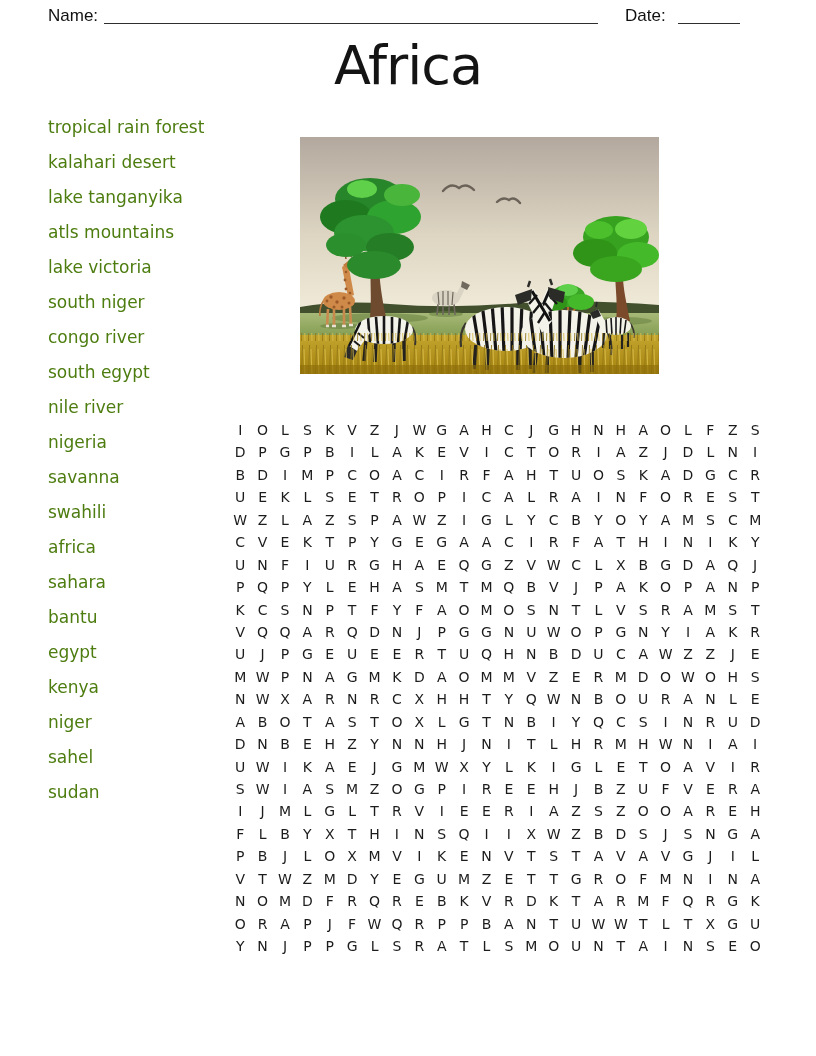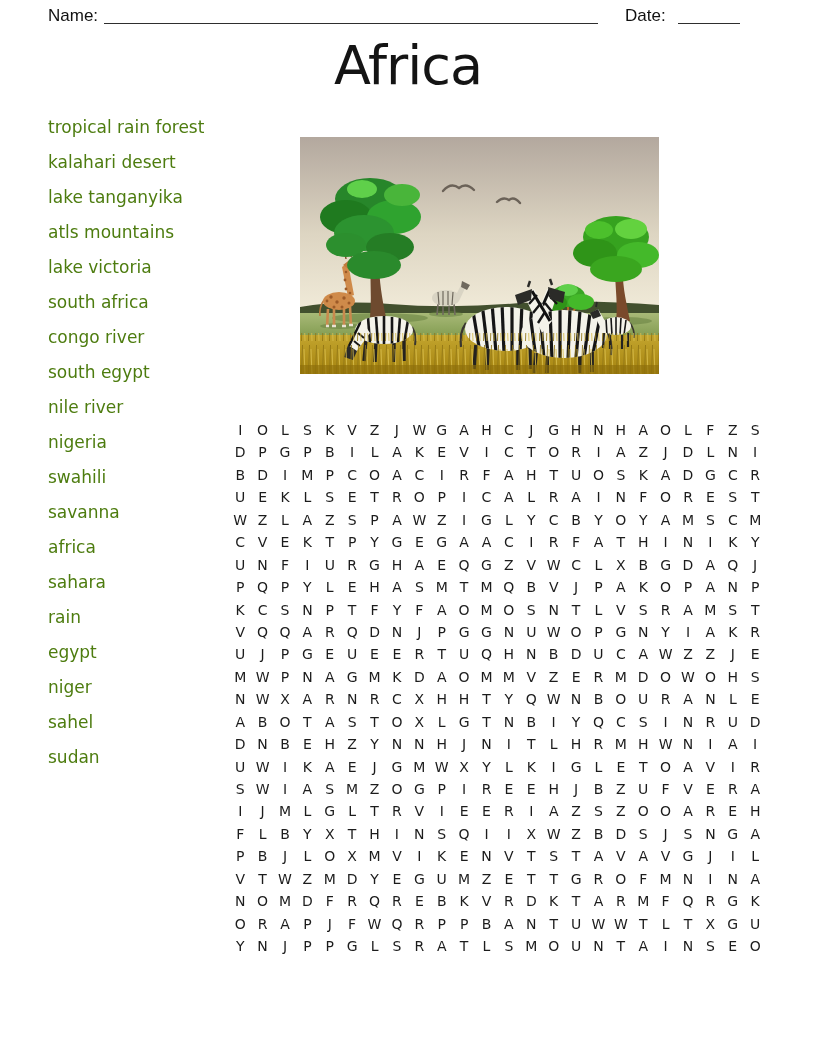--- a/index.html
+++ b/index.html
@@ -45,31 +45,32 @@
   <div class="blank-line" id="date-line"></div>
 
   <h1 class="title">Africa</h1>
 
   <div class="words">
       <div class="word">tropical rain forest</div>
       <div class="word">kalahari desert</div>
       <div class="word">lake tanganyika</div>
       <div class="word">atls mountains</div>
       <div class="word">lake victoria</div>
-      <div class="word">south africa</div>
+      <div class="word">south niger</div>
       <div class="word">congo river</div>
       <div class="word">south egypt</div>
       <div class="word">nile river</div>
       <div class="word">nigeria</div>
+      <div class="word">savanna</div>
       <div class="word">swahili</div>
-      <div class="word">savanna</div>
       <div class="word">africa</div>
       <div class="word">sahara</div>
-      <div class="word">rain</div>
+      <div class="word">bantu</div>
       <div class="word">egypt</div>
+      <div class="word">kenya</div>
       <div class="word">niger</div>
       <div class="word">sahel</div>
       <div class="word">sudan</div>
     </div>
 
   <svg class="scene" width="359" height="237" viewBox="0 0 359 237">
     <defs>
       <linearGradient id="sky" x1="0" y1="0" x2="0" y2="1">
         <stop offset="0" stop-color="#b3a89e"></stop>
           <stop offset="0.55" stop-color="#ddd5c2"></stop>

